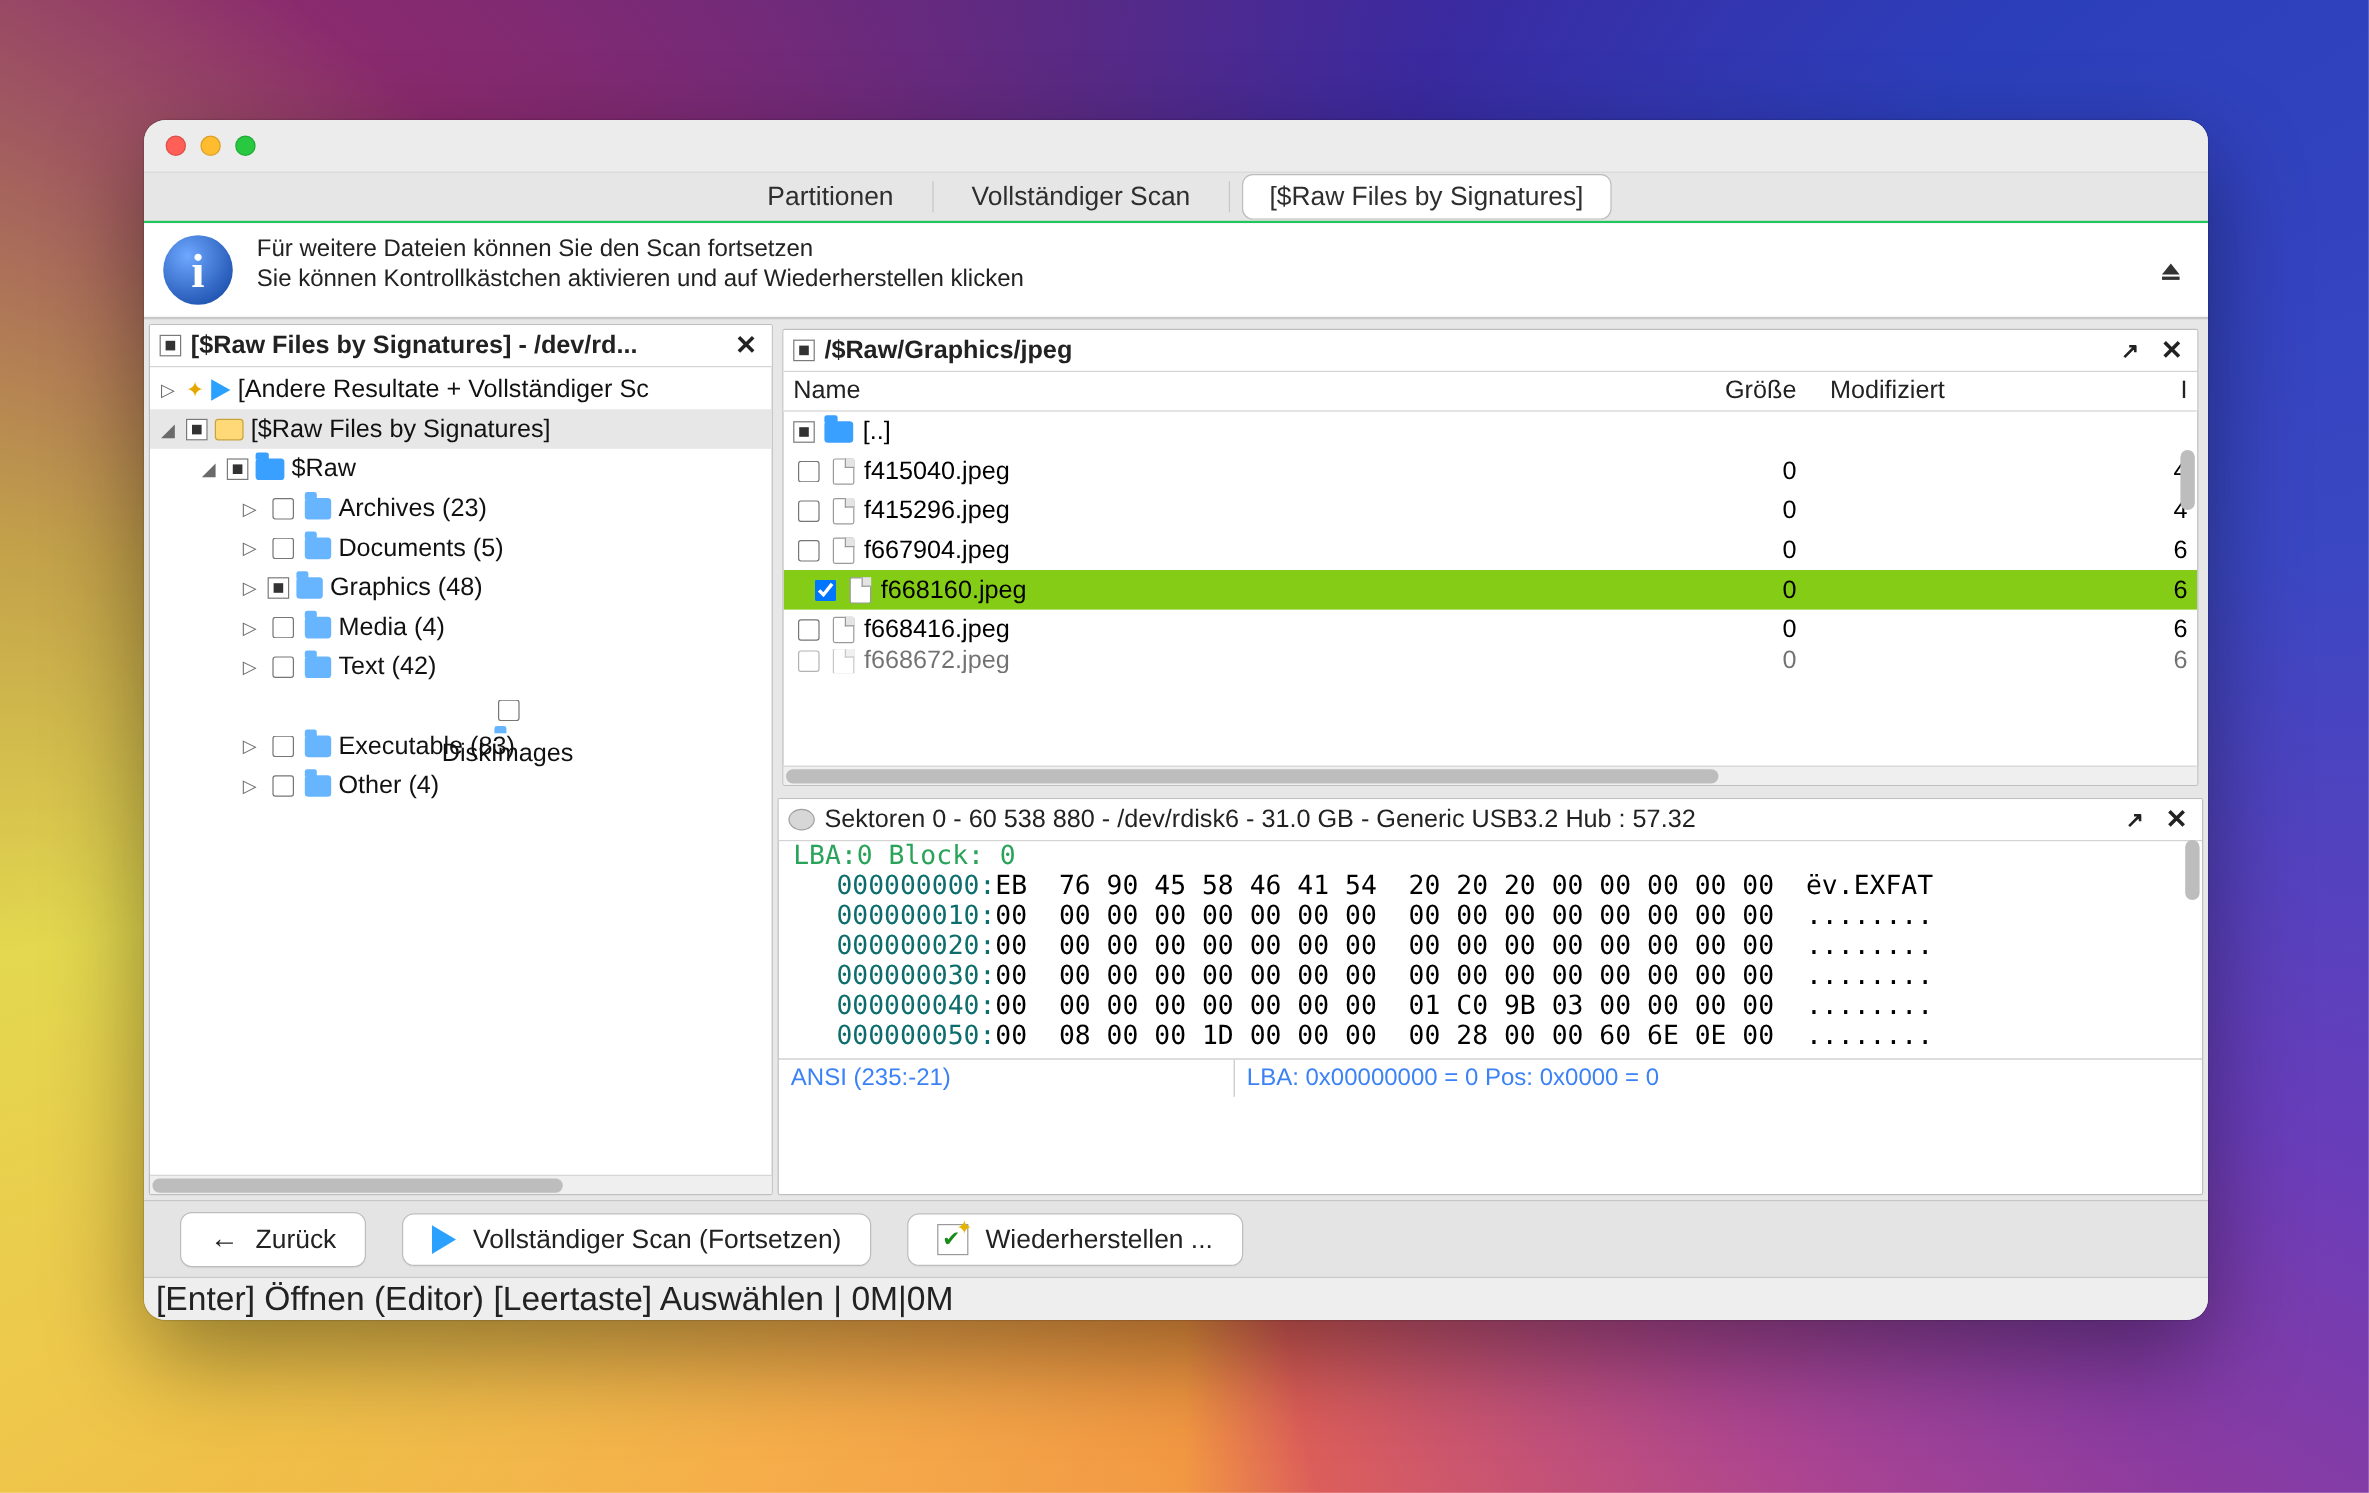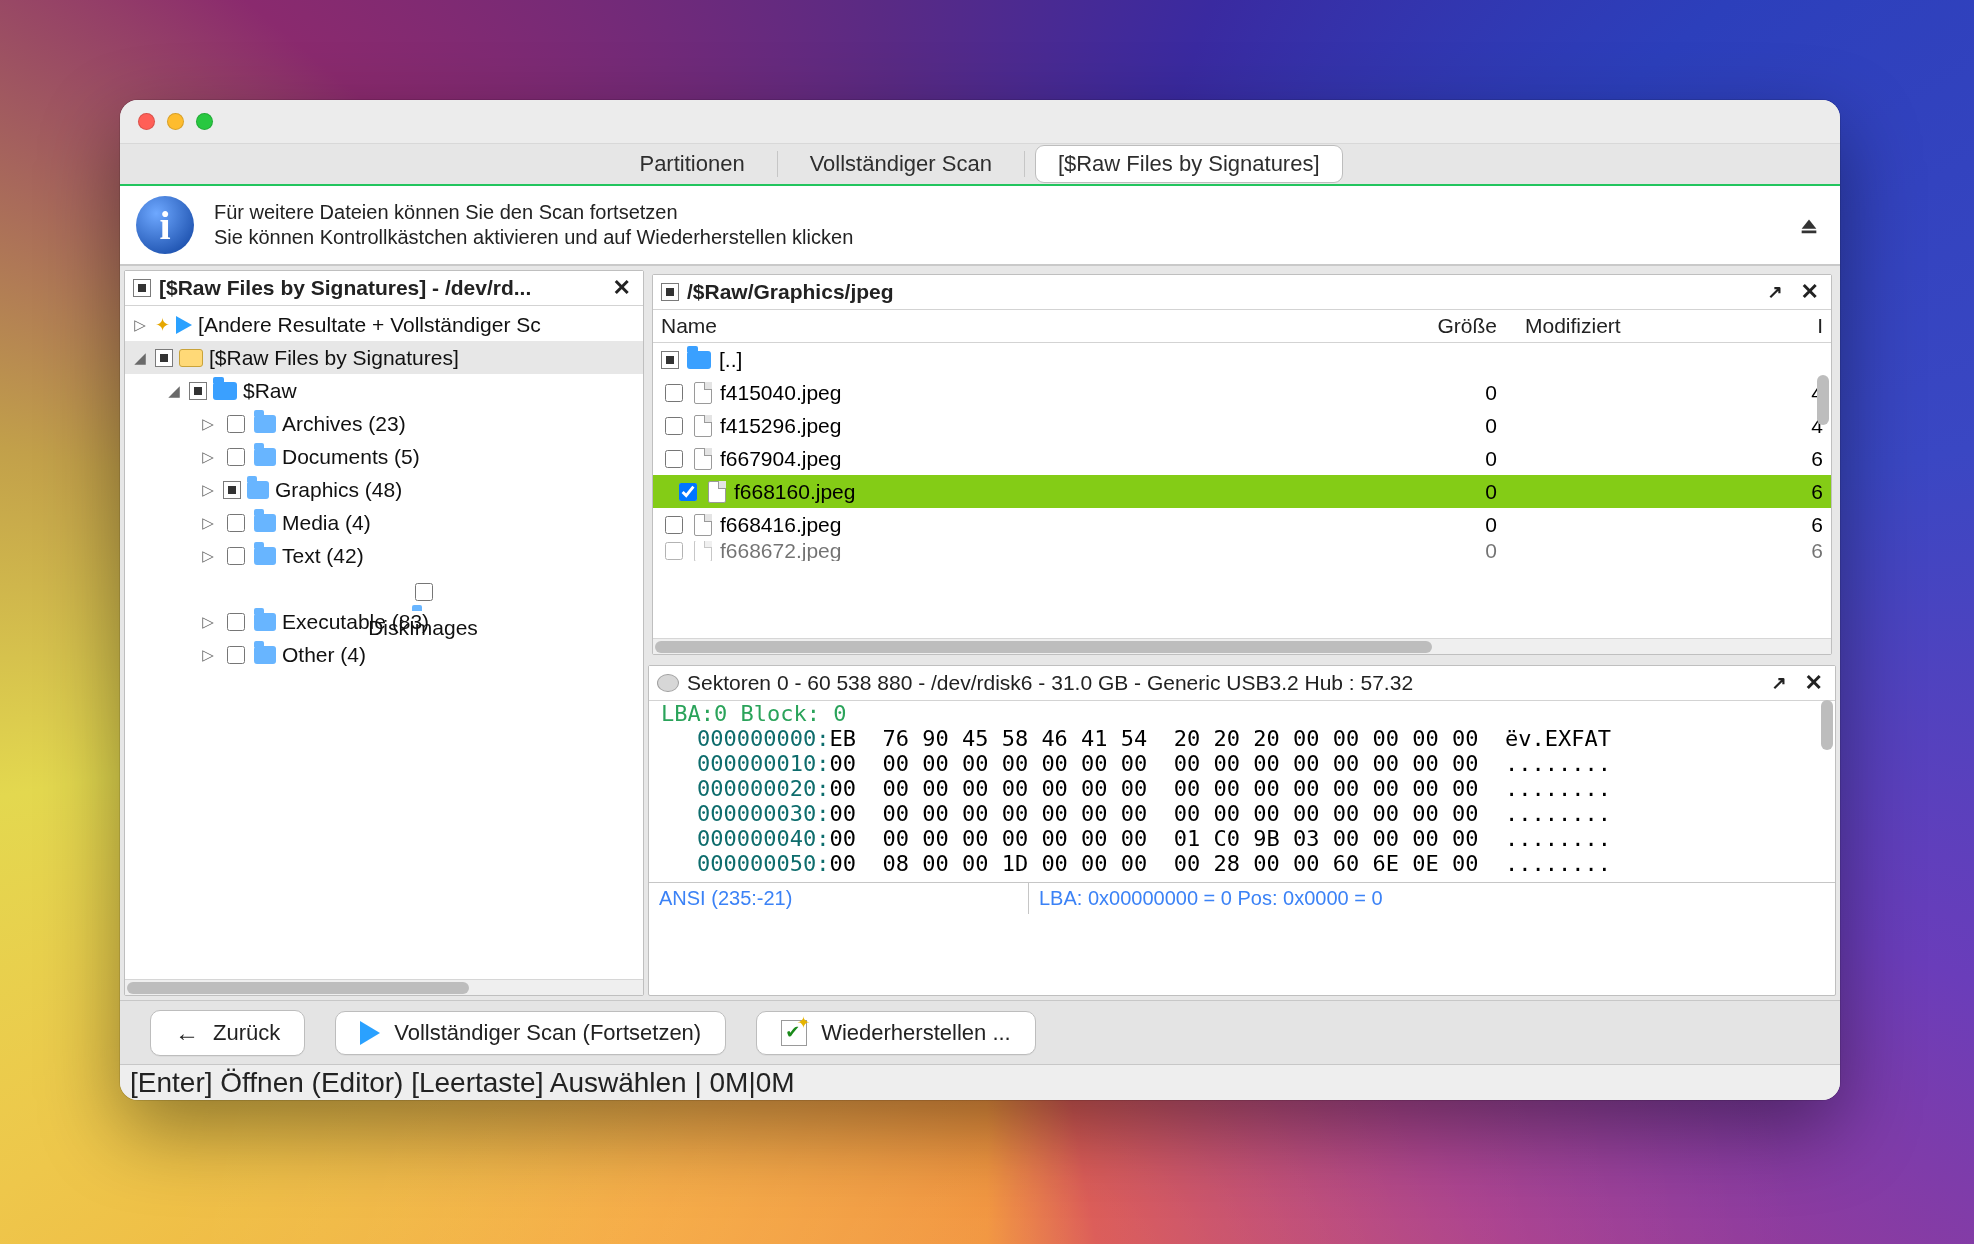--- a/index.html
+++ b/index.html
@@ -79,21 +79,21 @@
   .tabrow .seg{
     padding:5px 22px; border-radius:9px; cursor:pointer;
   }
   .tabrow .sep{ width:1px; height:26px; background:#c6c6c6; margin:0 10px;}
   .tabrow .seg.active{
     background:#fff; border:1px solid #bdbdbd; font-weight:400;
   }
 
   
   .info{
-    display:flex; align-items:center; gap:20px;
+    display:flex; align-items:flex-start; gap:20px;
     background:#fff; border-bottom:1px solid #c9c9c9;
     padding:10px 16px; font-size:20px; color:#222; position:relative;
   }
   .info .info-icon{
     width:58px; height:58px; border-radius:50%;
     background: radial-gradient(circle at 35% 30%, #6ea8ff, #0b3e9c);
     position:relative; flex:none;
   }
   .info .info-icon::after{
     content:"i"; position:absolute; inset:0; display:flex; align-items:center; justify-content:center;

